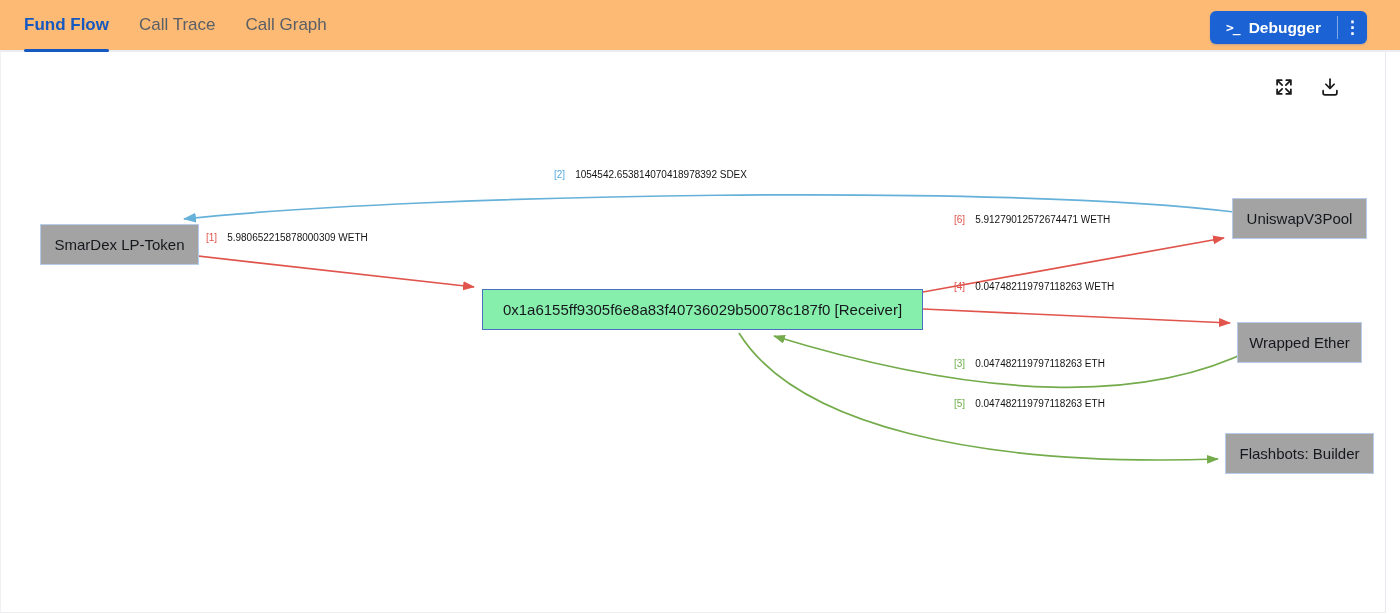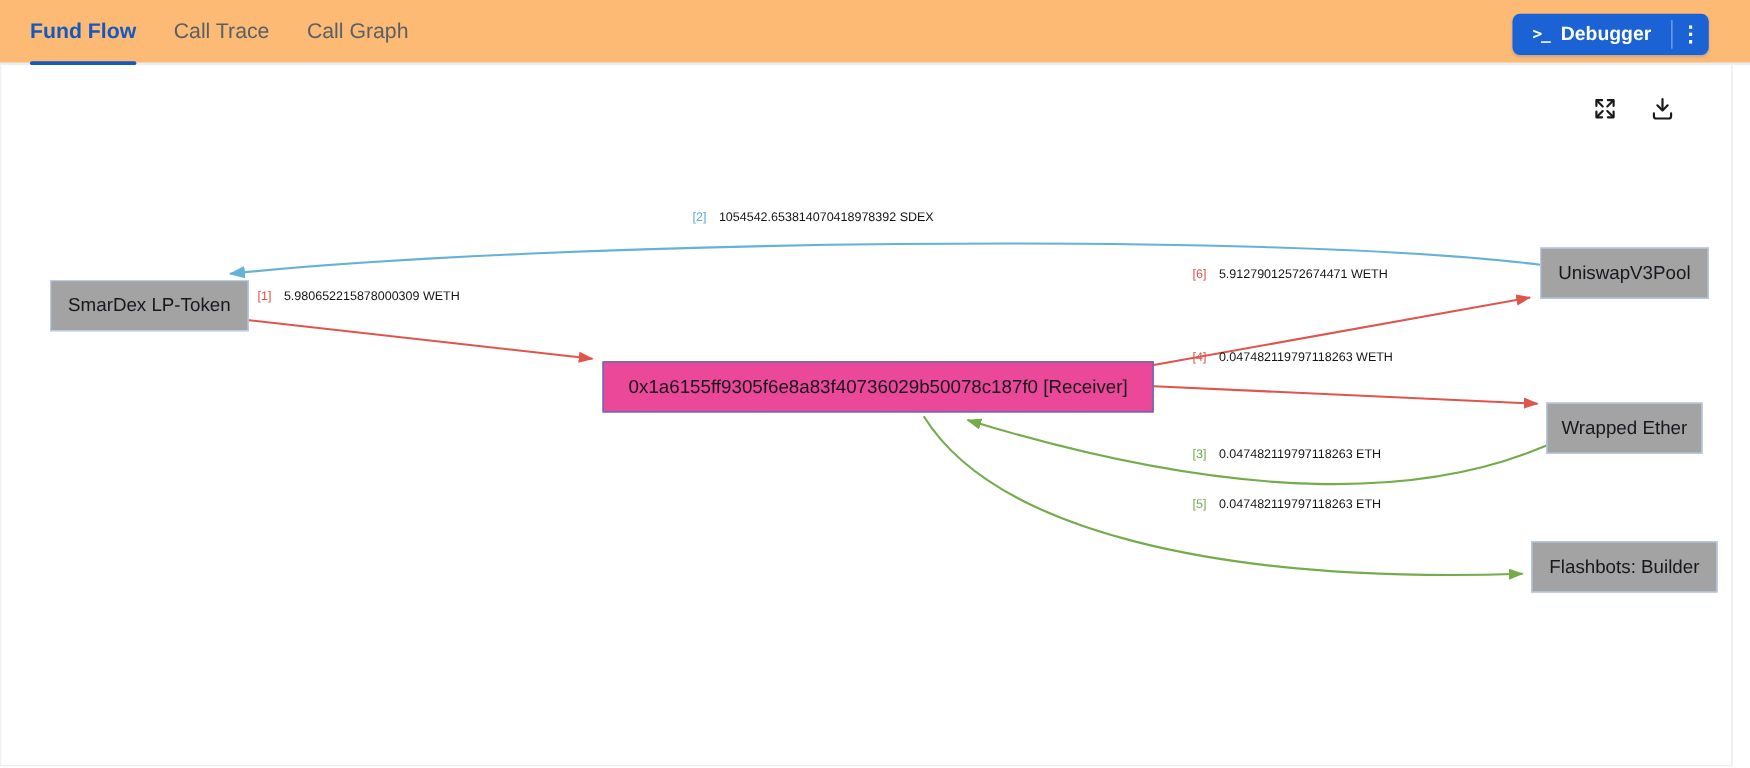--- a/index.html
+++ b/index.html
@@ -38,21 +38,21 @@
   .tool-icon svg { width: 100%; height: 100%; }
 
   
   .edges-svg { position: absolute; left: 0; top: -52px; width: 1400px; height: 614px;
     pointer-events: none; z-index: 1; }
 
   .node { position: absolute; z-index: 2; display: flex; align-items: center;
     justify-content: center; font-size: 15px; color: #16181d; text-align: center;
     cursor: pointer; white-space: nowrap; }
   .node.light { background: #a3a3a3; border: 1px solid #b7cbea; }
-  .node.focus { background: #ec4899; border: 1.5px solid #4a6fc0; }
+  .node.focus { background: #86efac; border: 1.5px solid #4a6fc0; }
 
   .node-smardex   { left: 19px;   top: 172px; width: 159px; height: 41px; margin-left: 20px; }
   .node-receiver  { left: 481px;  top: 237px; width: 441px; height: 41px; }
   .node-uniswap   { left: 1231px; top: 146px; width: 135px; height: 41px; }
   .node-wrapped   { left: 1236px; top: 270px; width: 125px; height: 41px; }
   .node-flashbots { left: 1224px; top: 381px; width: 149px; height: 41px; text-align: center; }
 
   .edge-label { position: absolute; z-index: 3; font-size: 10px; color: #141414;
     white-space: nowrap; }
   .edge-label .idx { margin-right: 10px; }

